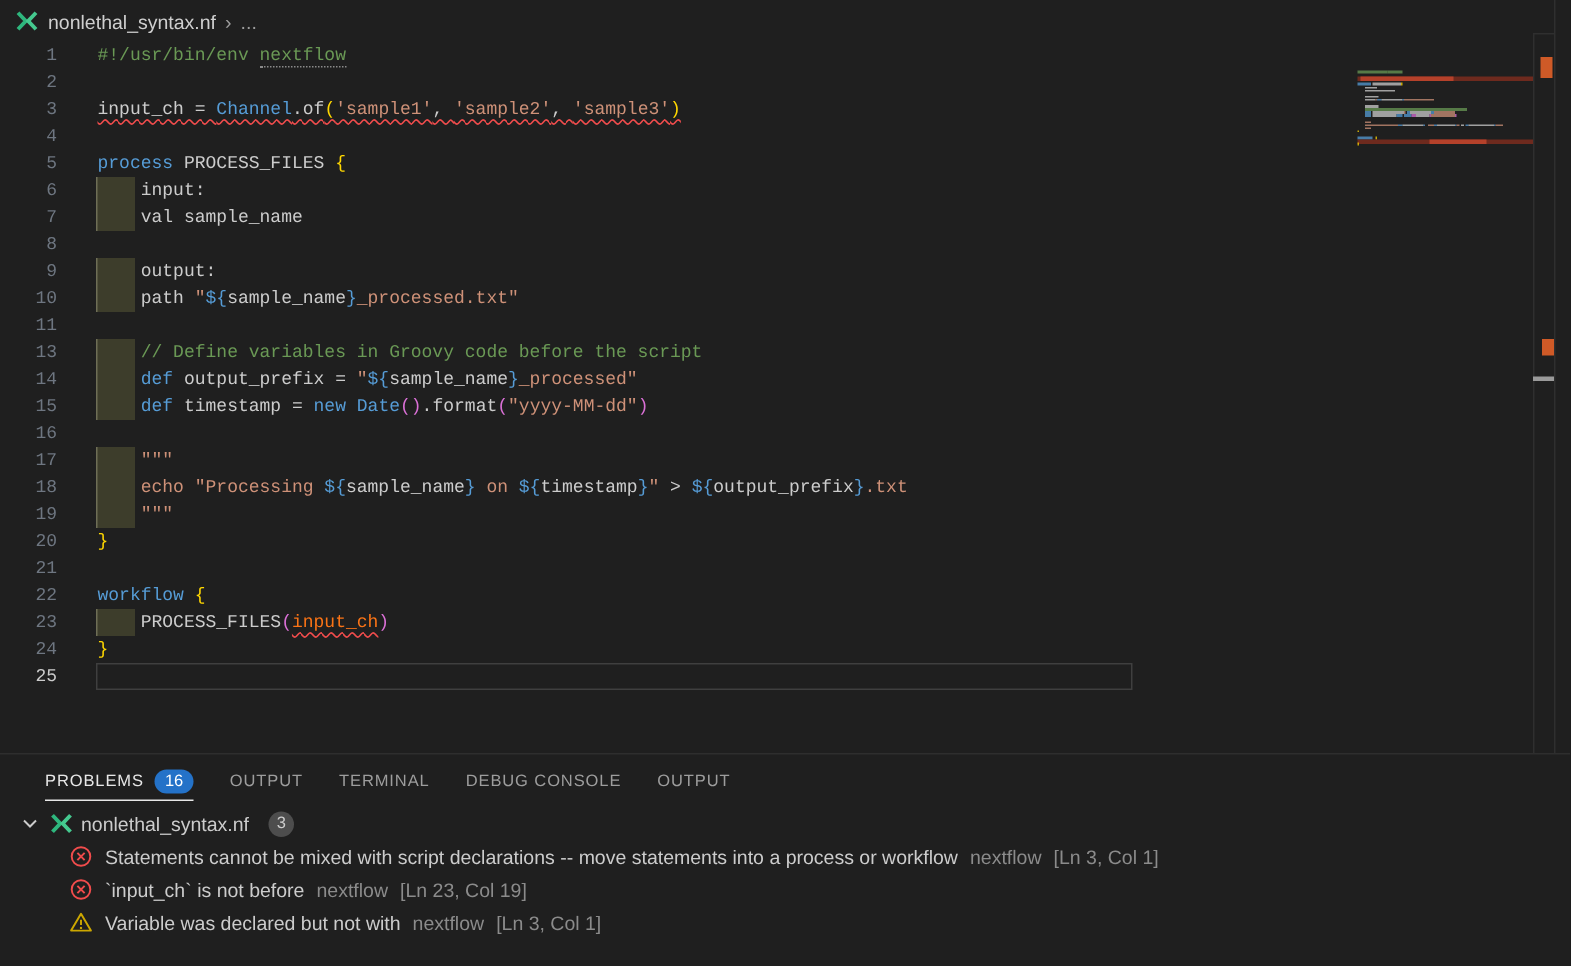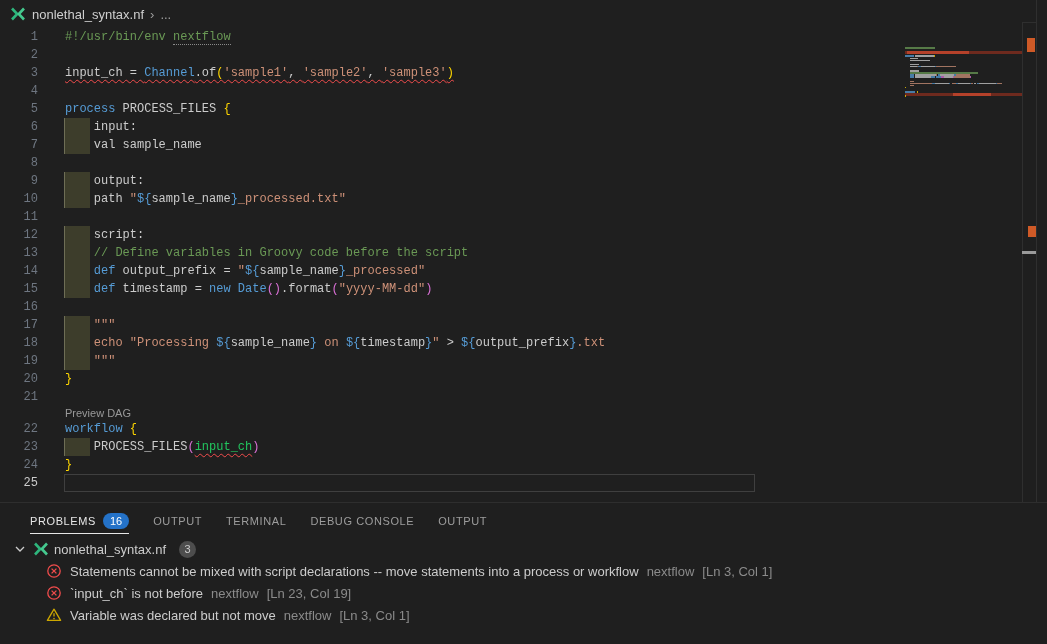--- a/index.html
+++ b/index.html
@@ -70,33 +70,31 @@
         <div class="row"><span class="ln">2</span><span class="codecell"></span></div>
         <div class="row"><span class="ln">3</span><span class="codecell"><span class="sq" style="color: rgb(204, 204, 204);">input_ch = </span><span class="sq" style="color: rgb(86, 156, 214);">Channel</span><span class="sq" style="color: rgb(204, 204, 204);">.of</span><span class="sq" style="color: rgb(255, 215, 0);">(</span><span class="sq" style="color: rgb(206, 145, 120);">'sample1'</span><span class="sq" style="color: rgb(204, 204, 204);">, </span><span class="sq" style="color: rgb(206, 145, 120);">'sample2'</span><span class="sq" style="color: rgb(204, 204, 204);">, </span><span class="sq" style="color: rgb(206, 145, 120);">'sample3'</span><span class="sq" style="color: rgb(255, 215, 0);">)</span></span></div>
         <div class="row"><span class="ln">4</span><span class="codecell"></span></div>
         <div class="row"><span class="ln">5</span><span class="codecell"><span style="color: rgb(86, 156, 214);">process</span><span style="color: rgb(204, 204, 204);"> PROCESS_FILES </span><span style="color: rgb(255, 215, 0);">{</span></span></div>
         <div class="row"><span class="ln">6</span><span class="block"></span><span class="codecell"><span style="color: rgb(204, 204, 204);">    input:</span></span></div>
         <div class="row"><span class="ln">7</span><span class="block"></span><span class="codecell"><span style="color: rgb(204, 204, 204);">    val sample_name</span></span></div>
         <div class="row"><span class="ln">8</span><span class="codecell"></span></div>
         <div class="row"><span class="ln">9</span><span class="block"></span><span class="codecell"><span style="color: rgb(204, 204, 204);">    output:</span></span></div>
         <div class="row"><span class="ln">10</span><span class="block"></span><span class="codecell"><span style="color: rgb(204, 204, 204);">    path </span><span style="color: rgb(206, 145, 120);">"</span><span style="color: rgb(86, 156, 214);">${</span><span style="color: rgb(204, 204, 204);">sample_name</span><span style="color: rgb(86, 156, 214);">}</span><span style="color: rgb(206, 145, 120);">_processed.txt"</span></span></div>
         <div class="row"><span class="ln">11</span><span class="codecell"></span></div>
-        <div class="row"><span class="ln">12</span><span class="block"></span><span class="codecell"><span style="color: rgb(204, 204, 204);">    script:</span></span></div>
         <div class="row"><span class="ln">13</span><span class="block"></span><span class="codecell"><span style="color: rgb(204, 204, 204);">    </span><span style="color: rgb(106, 153, 85);">// Define variables in Groovy code before the script</span></span></div>
         <div class="row"><span class="ln">14</span><span class="block"></span><span class="codecell"><span style="color: rgb(204, 204, 204);">    </span><span style="color: rgb(86, 156, 214);">def</span><span style="color: rgb(204, 204, 204);"> output_prefix = </span><span style="color: rgb(206, 145, 120);">"</span><span style="color: rgb(86, 156, 214);">${</span><span style="color: rgb(204, 204, 204);">sample_name</span><span style="color: rgb(86, 156, 214);">}</span><span style="color: rgb(206, 145, 120);">_processed"</span></span></div>
         <div class="row"><span class="ln">15</span><span class="block"></span><span class="codecell"><span style="color: rgb(204, 204, 204);">    </span><span style="color: rgb(86, 156, 214);">def</span><span style="color: rgb(204, 204, 204);"> timestamp = </span><span style="color: rgb(86, 156, 214);">new</span><span style="color: rgb(204, 204, 204);"> </span><span style="color: rgb(86, 156, 214);">Date</span><span style="color: rgb(218, 112, 214);">()</span><span style="color: rgb(204, 204, 204);">.format</span><span style="color: rgb(218, 112, 214);">(</span><span style="color: rgb(206, 145, 120);">"yyyy-MM-dd"</span><span style="color: rgb(218, 112, 214);">)</span></span></div>
         <div class="row"><span class="ln">16</span><span class="codecell"></span></div>
         <div class="row"><span class="ln">17</span><span class="block"></span><span class="codecell"><span style="color: rgb(204, 204, 204);">    </span><span style="color: rgb(206, 145, 120);">"""</span></span></div>
         <div class="row"><span class="ln">18</span><span class="block"></span><span class="codecell"><span style="color: rgb(204, 204, 204);">    </span><span style="color: rgb(206, 145, 120);">echo "Processing </span><span style="color: rgb(86, 156, 214);">${</span><span style="color: rgb(204, 204, 204);">sample_name</span><span style="color: rgb(86, 156, 214);">}</span><span style="color: rgb(206, 145, 120);"> on </span><span style="color: rgb(86, 156, 214);">${</span><span style="color: rgb(204, 204, 204);">timestamp</span><span style="color: rgb(86, 156, 214);">}</span><span style="color: rgb(206, 145, 120);">"</span><span style="color: rgb(204, 204, 204);"> &gt; </span><span style="color: rgb(86, 156, 214);">${</span><span style="color: rgb(204, 204, 204);">output_prefix</span><span style="color: rgb(86, 156, 214);">}</span><span style="color: rgb(206, 145, 120);">.txt</span></span></div>
         <div class="row"><span class="ln">19</span><span class="block"></span><span class="codecell"><span style="color: rgb(204, 204, 204);">    </span><span style="color: rgb(206, 145, 120);">"""</span></span></div>
         <div class="row"><span class="ln">20</span><span class="codecell"><span style="color: rgb(255, 215, 0);">}</span></span></div>
         <div class="row"><span class="ln">21</span><span class="codecell"></span></div>
-        <div class="row lens"><span class="ln"></span><span class="lens-label">Preview DAG</span></div>
         <div class="row"><span class="ln">22</span><span class="codecell"><span style="color: rgb(86, 156, 214);">workflow</span><span style="color: rgb(204, 204, 204);"> </span><span style="color: rgb(255, 215, 0);">{</span></span></div>
-        <div class="row"><span class="ln">23</span><span class="block"></span><span class="codecell"><span style="color: rgb(204, 204, 204);">    PROCESS_FILES</span><span style="color: rgb(218, 112, 214);">(</span><span class="sq" style="color: #22c55e;">input_ch</span><span style="color: rgb(218, 112, 214);">)</span></span></div>
+        <div class="row"><span class="ln">23</span><span class="block"></span><span class="codecell"><span style="color: rgb(204, 204, 204);">    PROCESS_FILES</span><span style="color: rgb(218, 112, 214);">(</span><span class="sq" style="color: #f97316;">input_ch</span><span style="color: rgb(218, 112, 214);">)</span></span></div>
         <div class="row"><span class="ln">24</span><span class="codecell"><span style="color: rgb(255, 215, 0);">}</span></span></div>
         <div class="row"><span class="ln active">25</span><span class="curline"></span><span class="codecell"></span></div>
       </div>
 
     <div class="minimap" id="minimap">
         <div class="mm-row" style="top: 5px;">
           <span class="mm-seg" style="left: 0px; width: 19.5px; background: rgb(106, 153, 85); opacity: 0.75;"></span>
           <span class="mm-seg" style="left: 19.5px; width: 10.4px; background: rgb(106, 153, 85); opacity: 0.75;"></span>
         </div>
         <div class="mm-row" style="top: 7.1px;"></div>
@@ -260,20 +258,20 @@
           <span class="prob-msg">`input_ch` is not before</span>
           <span class="prob-src">nextflow</span>
           <span class="prob-loc">[Ln 23, Col 19]</span>
         </div>
         <div class="prob-row">
           <span class="icon16"><svg viewBox="0 0 16 16" width="16" height="16">
               <path d="M8 2.2 L14.6 13.4 H1.4 Z" fill="none" stroke="#cca700" stroke-width="1.3" stroke-linejoin="round"></path>
               <line x1="8" y1="6.2" x2="8" y2="9.6" stroke="#cca700" stroke-width="1.3"></line>
               <circle cx="8" cy="11.6" r="0.8" fill="#cca700"></circle>
             </svg></span>
-          <span class="prob-msg">Variable was declared but not move</span>
+          <span class="prob-msg">Variable was declared but not with</span>
           <span class="prob-src">nextflow</span>
           <span class="prob-loc">[Ln 3, Col 1]</span>
         </div>
       </div>
   </div>
 
 </div>
 
 </body></html>

